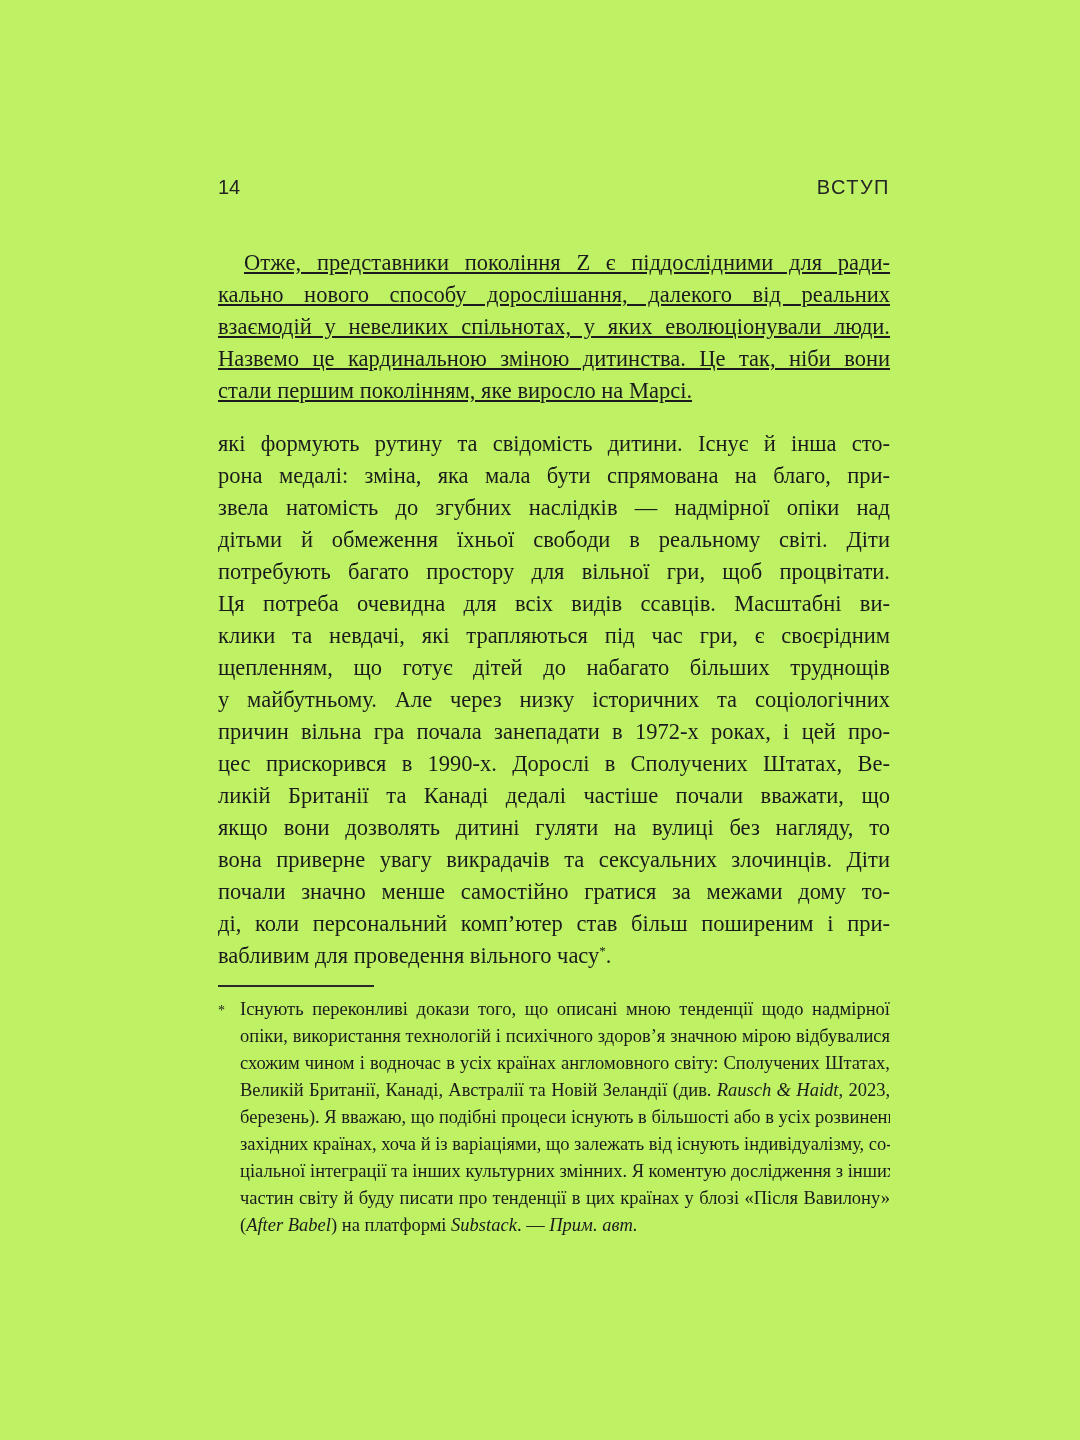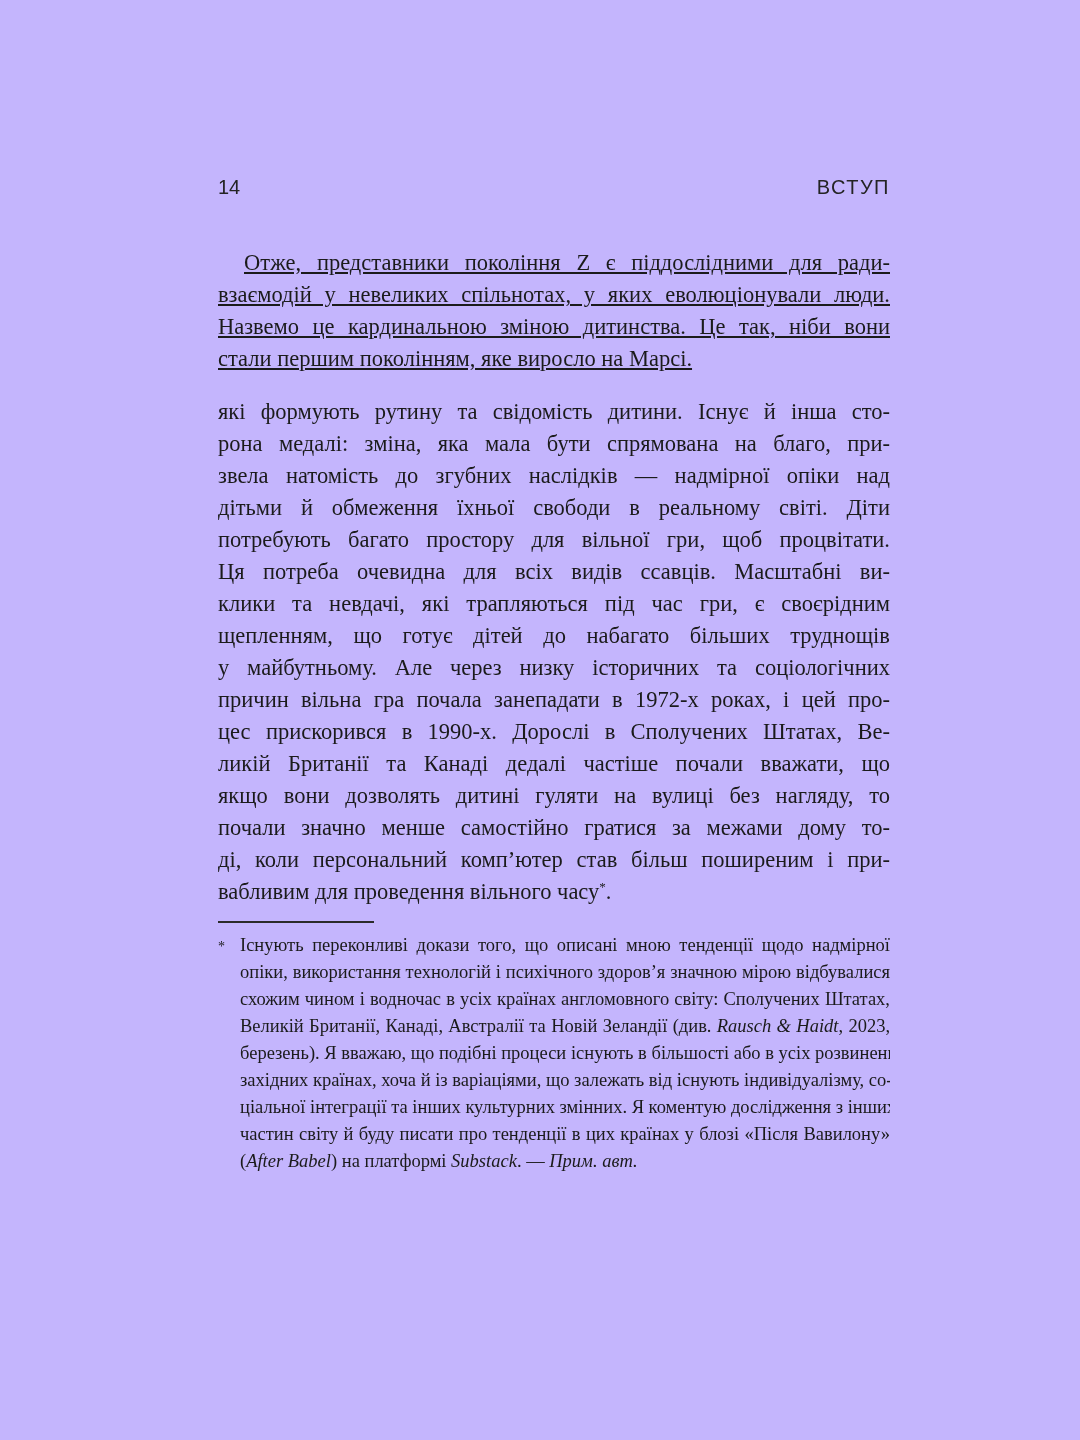--- a/index.html
+++ b/index.html
@@ -1,20 +1,20 @@
 <!DOCTYPE html>
 <html lang="uk"><head>
 <meta charset="utf-8">
 <style>
   html,body{margin:0;padding:0;background:#e8e8e8;}
   .page{
     position:relative;
     width:1080px;height:1440px;
     margin:0 auto;
-    background:#c4b5fd;
+    background:#bef264;
     font-family:"Liberation Serif", serif;
     color:#1b1b1b;
     overflow:hidden;
   }
   .textblock{
     position:absolute;
     left:218px;top:176px;width:672px;
   }
   .running-header{
     display:flex;
@@ -76,39 +76,41 @@
 <div class="page">
   <div class="textblock">
 
     <div class="running-header">
       <span>14</span>
       <span class="running-head-right">ВСТУП</span>
     </div>
 
     <div class="para para1">
         <div class="line"><span>Отже, представники покоління Z є піддослідними для ради-</span></div>
+        <div class="line"><span>кально нового способу дорослішання, далекого від реальних</span></div>
         <div class="line"><span>взаємодій у невеликих спільнотах, у яких еволюціонували люди.</span></div>
         <div class="line"><span>Назвемо це кардинальною зміною дитинства. Це так, ніби вони</span></div>
         <div class="line last"><span>стали першим поколінням, яке виросло на Марсі.</span></div>
       </div>
 
     <div class="para para2">
         <div class="line"><span>які формують рутину та свідомість дитини. Існує й інша сто-</span></div>
         <div class="line"><span>рона медалі: зміна, яка мала бути спрямована на благо, при-</span></div>
         <div class="line"><span>звела натомість до згубних наслідків — надмірної опіки над</span></div>
         <div class="line"><span>дітьми й обмеження їхньої свободи в реальному світі. Діти</span></div>
         <div class="line"><span>потребують багато простору для вільної гри, щоб процвітати.</span></div>
         <div class="line"><span>Ця потреба очевидна для всіх видів ссавців. Масштабні ви-</span></div>
         <div class="line"><span>клики та невдачі, які трапляються під час гри, є своєрідним</span></div>
         <div class="line"><span>щепленням, що готує дітей до набагато більших труднощів</span></div>
         <div class="line"><span>у майбутньому. Але через низку історичних та соціологічних</span></div>
         <div class="line"><span>причин вільна гра почала занепадати в 1972-х роках, і цей про-</span></div>
         <div class="line"><span>цес прискорився в 1990-х. Дорослі в Сполучених Штатах, Ве-</span></div>
         <div class="line"><span>ликій Британії та Канаді дедалі частіше почали вважати, що</span></div>
         <div class="line"><span>якщо вони дозволять дитині гуляти на вулиці без нагляду, то</span></div>
+        <div class="line"><span>вона приверне увагу викрадачів та сексуальних злочинців. Діти</span></div>
         <div class="line"><span>почали значно менше самостійно гратися за межами дому то-</span></div>
         <div class="line"><span>ді, коли персональний комп’ютер став більш поширеним і при-</span></div>
         <div class="line last"><span>вабливим для проведення вільного часу</span><span class="sup">*</span><span>.</span></div>
       </div>
 
     <div class="fn-rule"></div>
 
     <div class="footnote">
       <span class="fn-marker">*</span>
       <div class="fn-lines">

